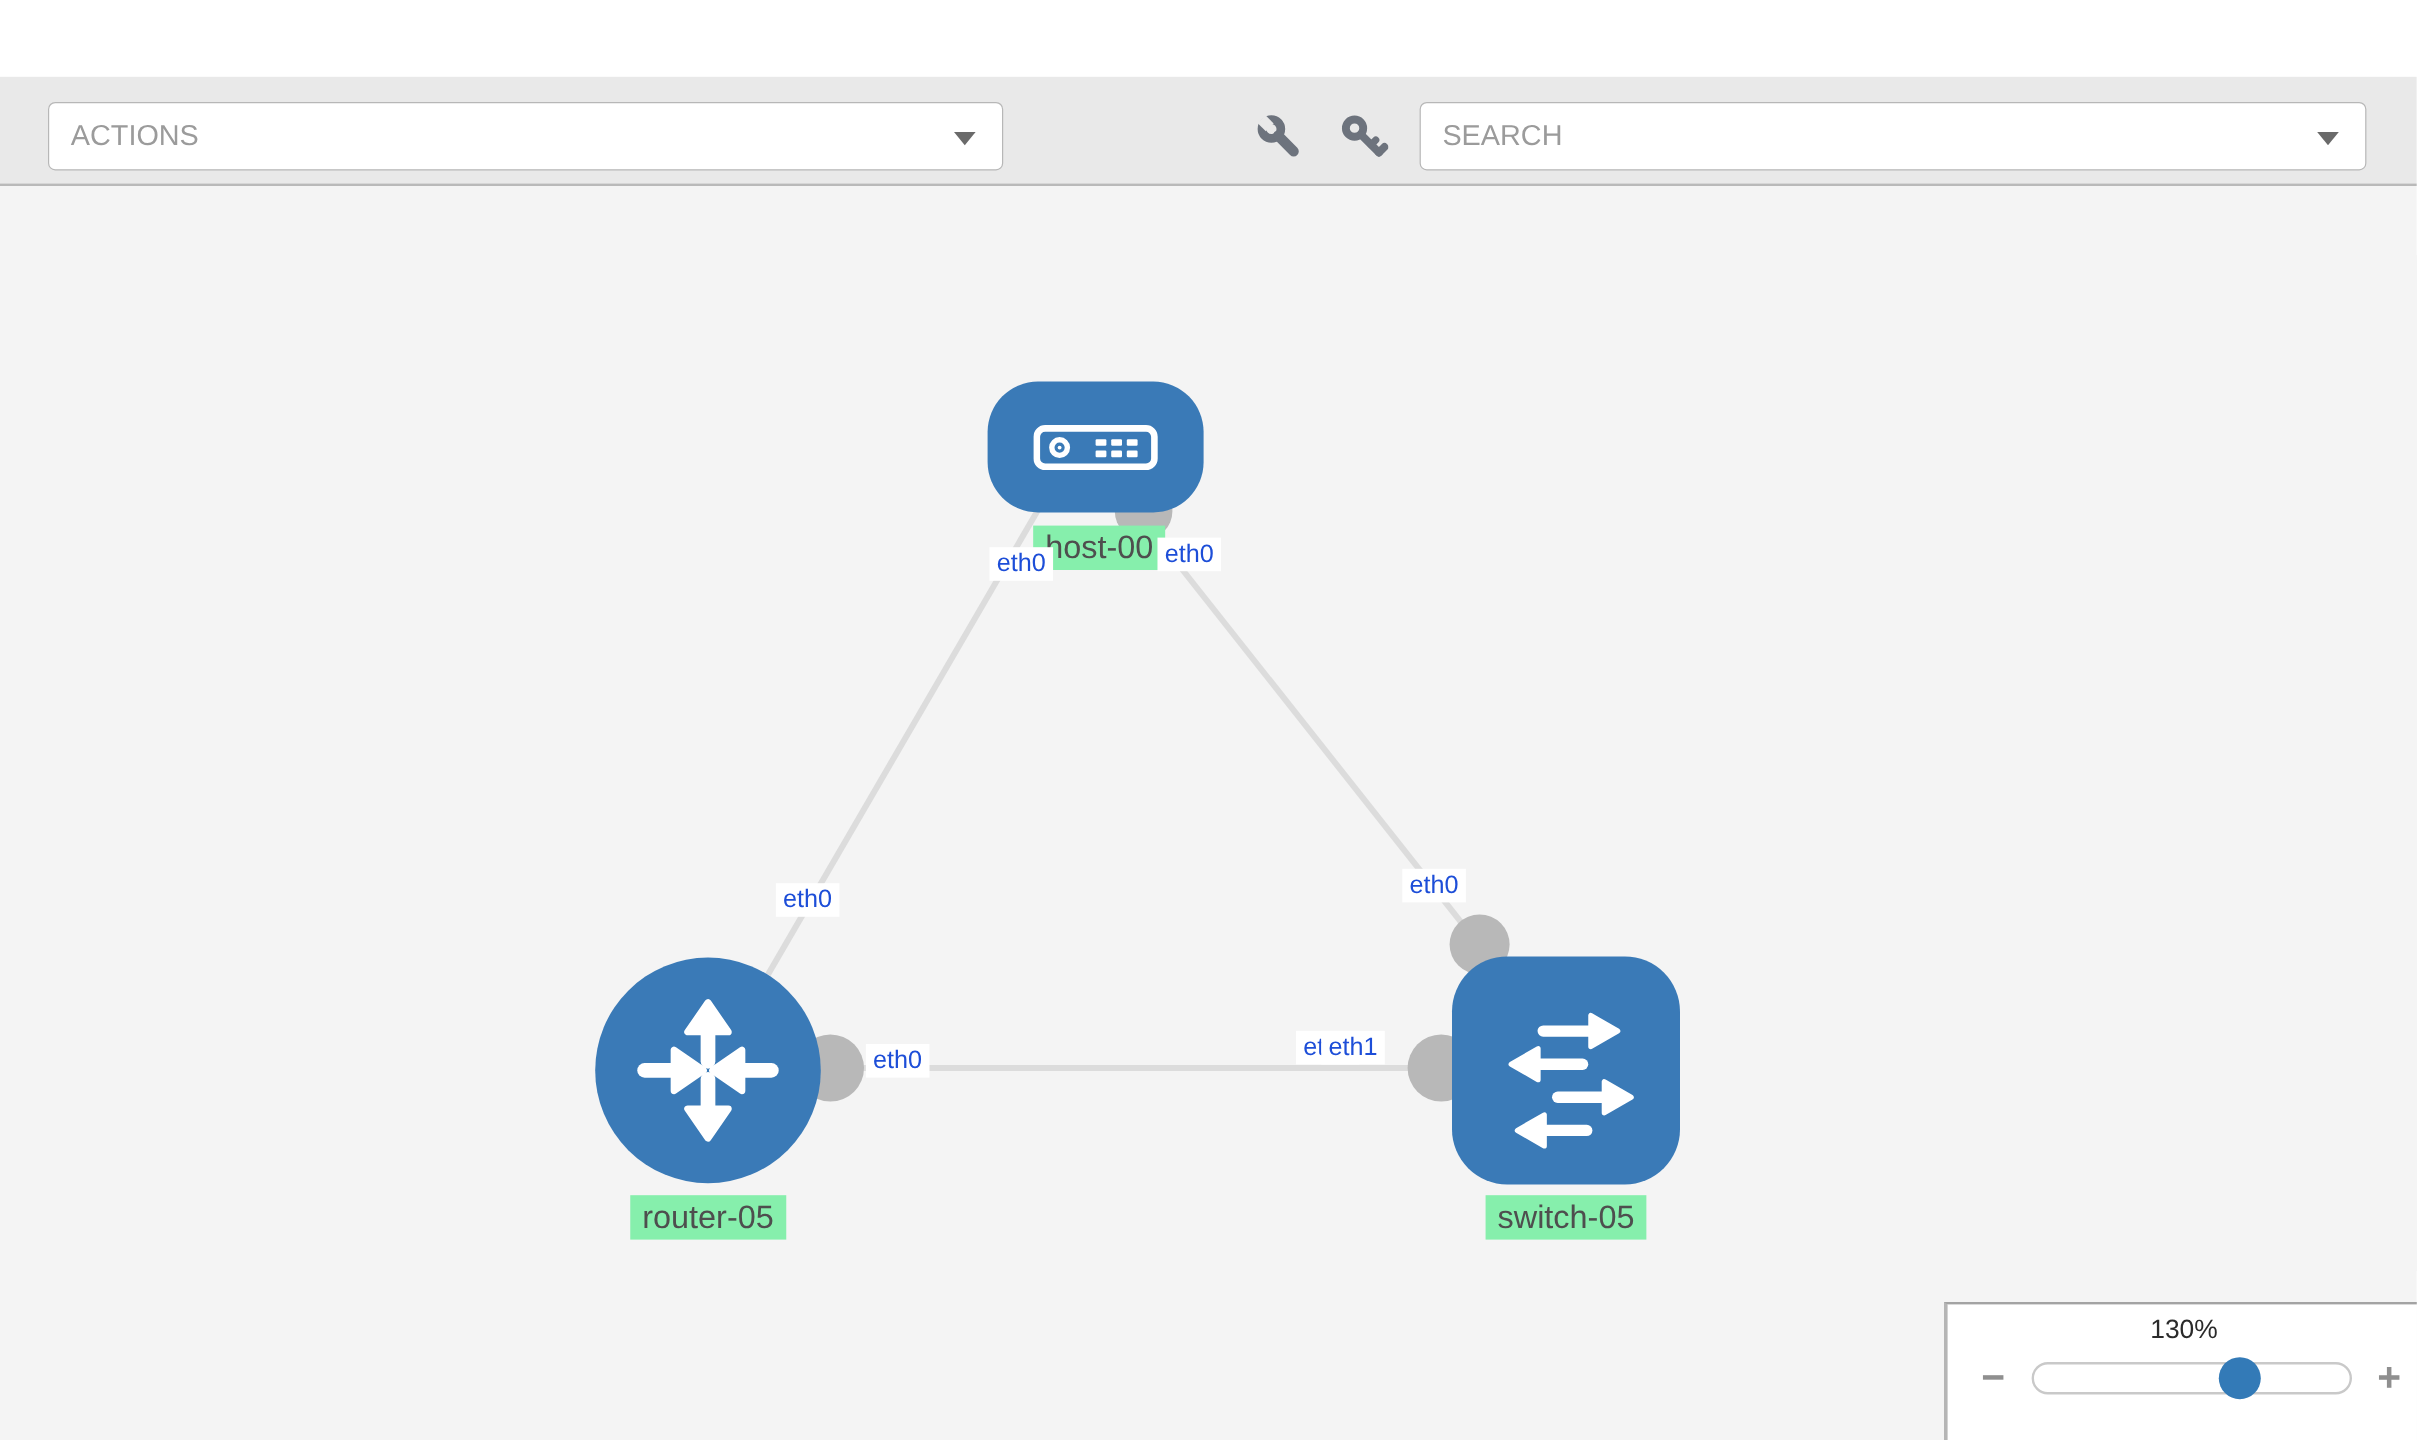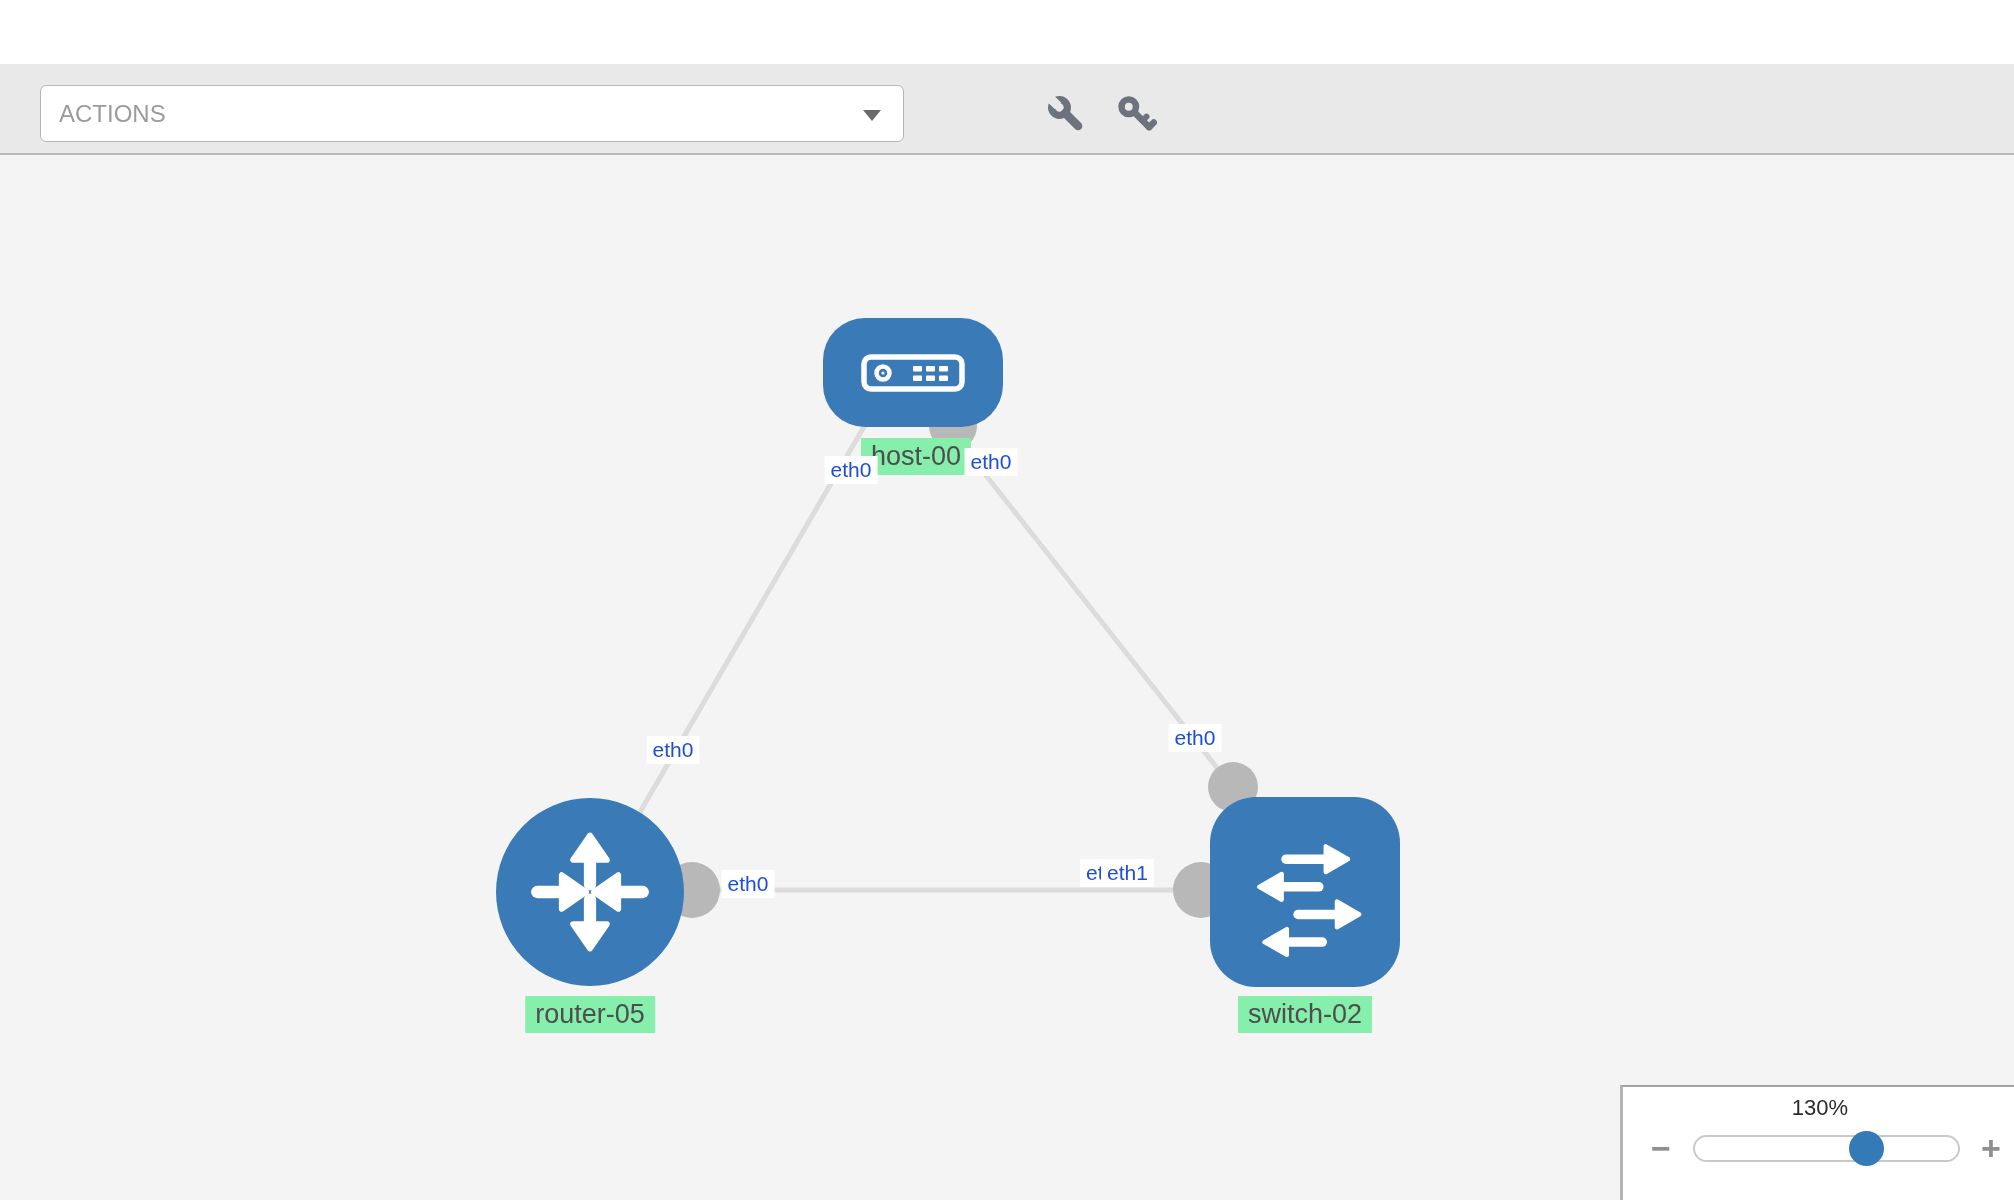--- a/index.html
+++ b/index.html
@@ -67,21 +67,21 @@
     font-size:34px; font-weight:bold; color:#8f8f8f; text-align:center;
     line-height:38px; cursor:pointer; }
 </style>
 </head>
 <body>
 
 <div class="stage">
 
 
   <div class="toolbar">
-    <div class="select-box" style="left:40px; width:864px;">
+    <div class="select-box" style="left:40px; width:796px;">
       <span class="sel-label">ACTIONS</span>
       <span class="caret"></span>
     </div>
 
     <div class="tool-icon" style="left:1038px;">
       <svg width="42" height="42" viewBox="0 0 32 32">
         <g transform="rotate(-45 16 16)" stroke="#6d737d" fill="none">
           <circle cx="16" cy="9" r="6" stroke-width="5.5"></circle>
           <rect x="12.5" y="0" width="7" height="7.5" fill="#e9e9e9" stroke="none"></rect>
           <line x1="16" y1="15" x2="16" y2="29" stroke-width="6.5" stroke-linecap="round"></line>
@@ -93,20 +93,24 @@
       <svg width="42" height="42" viewBox="0 0 32 32">
         <g stroke="#6d737d" fill="none" stroke-linecap="round">
           <circle cx="10.5" cy="10.5" r="5.5" stroke-width="5"></circle>
           <line x1="15" y1="15" x2="26" y2="26" stroke-width="5"></line>
           <line x1="26" y1="26" x2="29.5" y2="22.5" stroke-width="5"></line>
           <line x1="21" y1="21" x2="24" y2="18" stroke-width="4.5"></line>
         </g>
       </svg>
     </div>
 
+    <div class="select-box" style="left:1183px; width:789px;">
+      <span class="sel-label">SEARCH</span>
+      <span class="caret"></span>
+    </div>
   </div>
 
   <div class="canvas"></div>
 
   <svg class="links-layer">
 
     <line x1="865" y1="425" x2="640" y2="812" stroke="#dcdcdc" stroke-width="5"></line>
     <line x1="950" y1="430" x2="1233" y2="788" stroke="#dcdcdc" stroke-width="5"></line>
     <line x1="692" y1="890" x2="1210" y2="890" stroke="#dcdcdc" stroke-width="5"></line>
 
@@ -155,21 +159,21 @@
         <line x1="72" y1="106" x2="124" y2="106" stroke-width="11"></line>
         <path d="M143 106 L117 91 L117 121 Z" stroke-width="5"></path>
         <line x1="100" y1="138" x2="52" y2="138" stroke-width="11"></line>
         <path d="M33 138 L59 123 L59 153 Z" stroke-width="5"></path>
       </g>
     </svg>
   </div>
 
   <div class="node-label" style="left:916px; top:438px;">host-00</div>
   <div class="node-label" style="left:590px; top:996px;">router-05</div>
-  <div class="node-label" style="left:1305px; top:996px;">switch-02</div>
+  <div class="node-label" style="left:1305px; top:996px;">switch-05</div>
 
   <div class="iface-label centered" style="left:851px; top:456px;">eth0</div>
   <div class="iface-label centered" style="left:991px; top:448px;">eth0</div>
   <div class="iface-label centered" style="left:673px; top:736px;">eth0</div>
   <div class="iface-label centered" style="left:1195px; top:724px;">eth0</div>
   <div class="iface-label centered" style="left:748px; top:870px;">eth0</div>
   <div class="iface-label" style="left:1080px; top:859px;">eth0</div>
   <div class="iface-label" style="left:1101px; top:859px;">eth1</div>
 
   <div class="zoom-panel">

